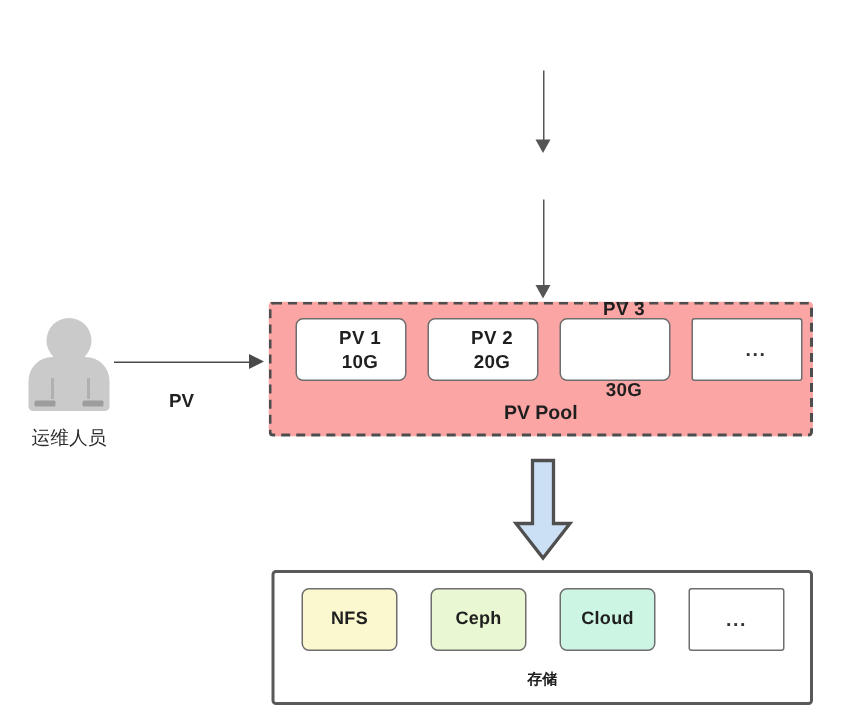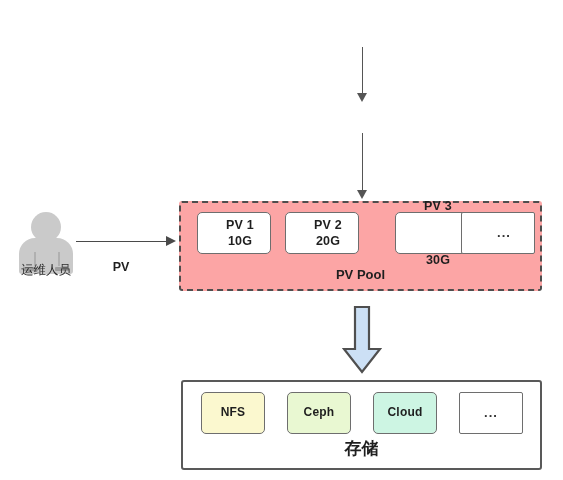--- a/index.html
+++ b/index.html
@@ -80,21 +80,21 @@
   }
   .pv-item {
     position: absolute;
     top: 212px;
     width: 74px;
     height: 42px;
     padding-left: 12px;
   }
   #pv-1 { left: 197px; }
   #pv-2 { left: 285px; }
-  #pv-3 { left: 395px; gap: 37px; }
+  #pv-3 { left: 373px; gap: 37px; }
   #pv-4 { left: 461px; }
 
   .ellipsis {
     font-size: 13px;
     font-weight: bold;
     color: #333333;
     letter-spacing: 1px;
   }
 
   
@@ -114,21 +114,21 @@
     box-sizing: border-box;
     border: 2px solid #595959;
     border-radius: 3px;
     background: #ffffff;
   }
   #storage-label {
     position: absolute;
     left: 0; right: 0;
     bottom: 8px;
     text-align: center;
-    font-size: 17px;
+    font-size: 10px;
     font-weight: bold;
     color: #1f1f1f;
   }
   .storage-item {
     position: absolute;
     top: 392px;
     width: 64px;
     height: 42px;
     font-size: 12px;
   }
@@ -170,21 +170,21 @@
     position: absolute;
     top: 55px;
     height: 3.5px;
     background: #9d9d9d;
     border-radius: 1px;
   }
   #foot-l { left: 9px;  width: 14px; }
   #foot-r { left: 41px; width: 14px; }
   #person-label {
     position: absolute;
-    left: 0; top: 262px;
+    left: 0; top: 284px;
     width: 92px;
     text-align: center;
     font-size: 12.5px;
     color: #2b2b2b;
   }
 
   
   #pv-arrow-line {
     position: absolute;
     left: 76px; top: 241px;

